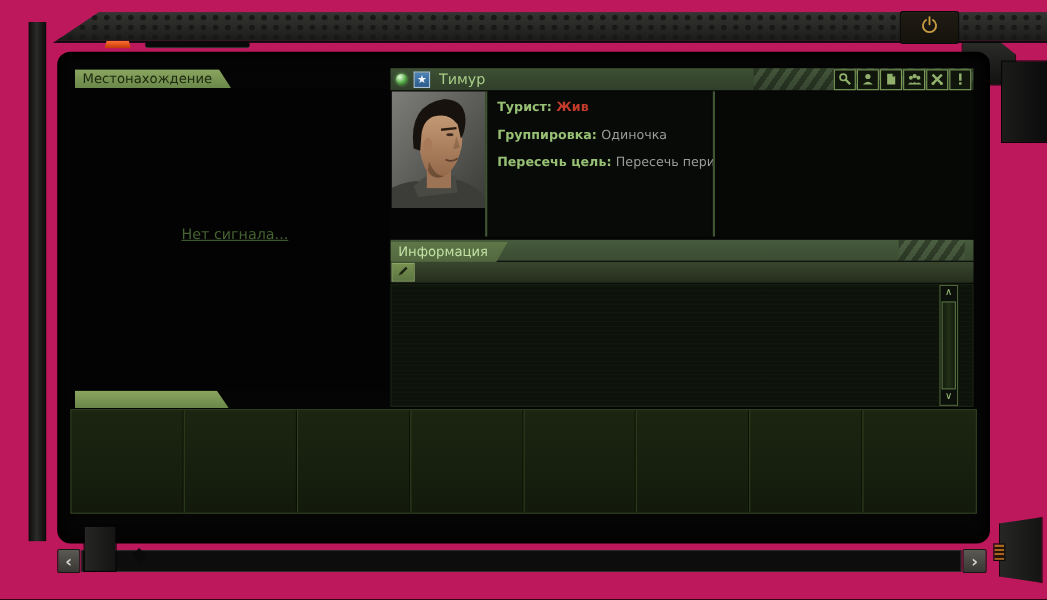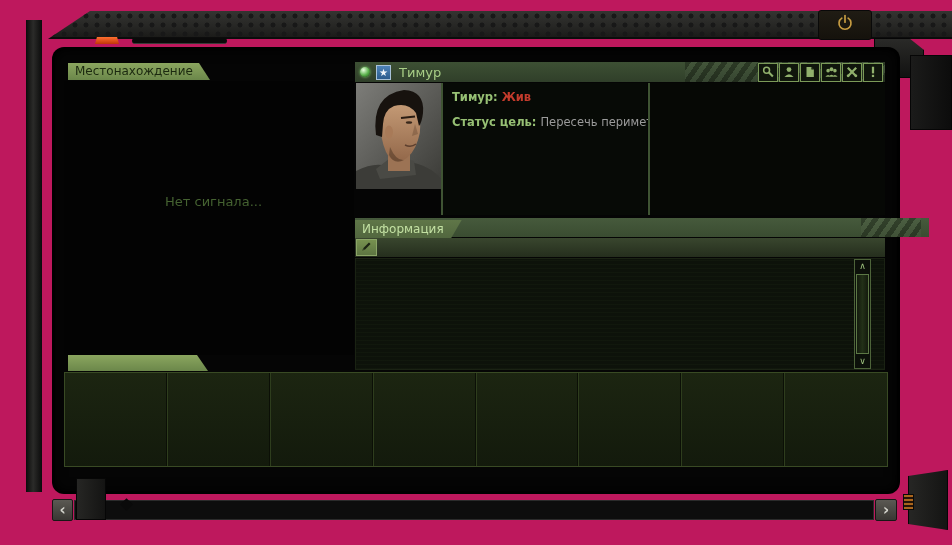--- a/index.html
+++ b/index.html
@@ -87,21 +87,21 @@
       </svg>
     </span>
   </div>
   <div class="abs hinge-block" style="left:874px;top:38px;width:50px;height:40px;clip-path:polygon(0 0,70% 0,100% 30%,100% 100%,0 100%);background:linear-gradient(180deg,#2a2a28,#121211);"></div>
 
   <div id="screen" class="abs" style="left:55px;top:50px;width:842px;height:441px;"></div>
 
   <div class="abs tab-green" style="left:68px;top:63px;width:142px;height:17px;"><span>Местонахождение</span></div>
 
   <div class="abs" style="left:64px;top:81px;width:290px;height:274px;background:#030303;">
-    <div class="abs no-signal" style="left:101px;top:113px;">Нет сигнала...</div>
+    <div class="abs no-signal" style="left:101px;top:125px;text-decoration:underline;">Нет сигнала...</div>
   </div>
   <div class="abs tab-green" style="left:68px;top:355px;width:140px;height:16px;"></div>
 
   <div class="abs c-header" style="left:355px;top:62px;width:530px;height:20px;">
     <div class="abs stripes" style="right:0;top:0;width:200px;height:20px;"></div>
     <div class="orb" style="margin-left:5px;position:relative;"></div>
     <div class="star-box" style="margin-left:6px;position:relative;"><span>★</span></div>
     <div class="c-name" style="position:relative;text-align:center;">Тимур</div>
 
     <div class="abs" style="right:2px;top:0px;height:20px;display:flex;gap:1px;align-items:center;">
@@ -171,32 +171,35 @@
       <ellipse cx="53" cy="39.5" rx="3.2" ry="1.3" fill="#39281b"></ellipse>
       <path d="M59 41 L62 51 L56 53 Z" fill="rgba(60,35,20,0.25)"></path>
       <path d="M49 62 Q55 65 60 61" stroke="#5d3f2e" stroke-width="1.6" fill="none"></path>
       <path d="M34 64 Q40 78 48 77 Q38 82 33 72 Z" fill="rgba(40,25,15,0.35)"></path>
     </svg>
   </div>
 
 
   <div class="abs details" style="left:443px;top:83px;width:204px;height:132px;">
     <div class="field-row">
-      <span class="f-label">Тимур:</span><span class="f-value f-red">Жив</span>
+      <span class="f-label">Турист:</span><span class="f-value f-red">Жив</span>
     </div>
     <div class="field-row">
-      <span class="f-label">Статус цель:</span><span class="f-value">Пересечь периметр</span>
+      <span class="f-label">Группировка:</span><span class="f-value">Одиночка</span>
+    </div>
+    <div class="field-row">
+      <span class="f-label">Пересечь цель:</span><span class="f-value">Пересечь периметр</span>
     </div>
   </div>
 
   <div class="abs v-divider" style="left:441px;top:83px;width:2px;height:132px;"></div>
   <div class="abs v-divider" style="left:648px;top:83px;width:2px;height:132px;"></div>
   <div class="abs" style="left:650px;top:83px;width:235px;height:132px;background:#060805;"></div>
 
-  <div class="abs i-header" style="left:355px;top:218px;width:574px;height:19px;">
+  <div class="abs i-header" style="left:355px;top:218px;width:530px;height:19px;">
     <div class="abs stripes" style="right:8px;top:0;width:60px;height:19px;"></div>
     <div class="i-tab"><span>Информация</span></div>
   </div>
 
   <div class="abs edit-row" style="left:355px;top:238px;width:530px;height:19px;">
     <div class="edit-btn" style="margin:1px 0 0 1px;">
       <span>
         <svg width="13" height="13" viewBox="0 0 16 16">
             <path d="M3 13 L4.2 9.8 L11 3 L13 5 L6.2 11.8 Z" fill="#1c2413"></path>
             <path d="M3 13 L4.2 9.8 L6.2 11.8 Z" fill="#3a4a28"></path>

